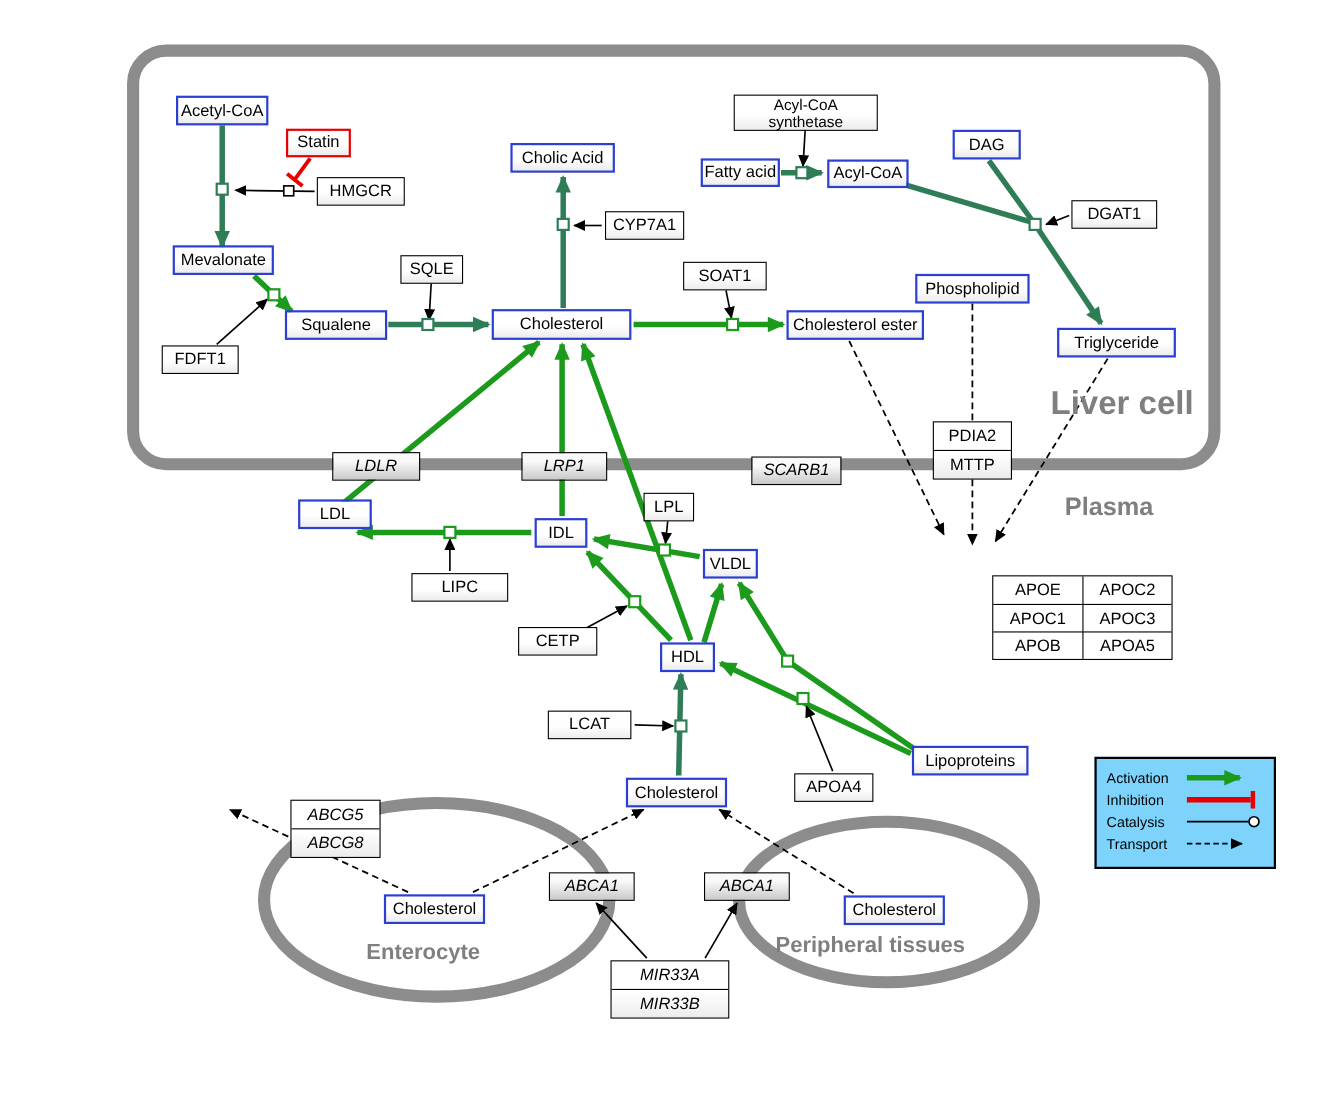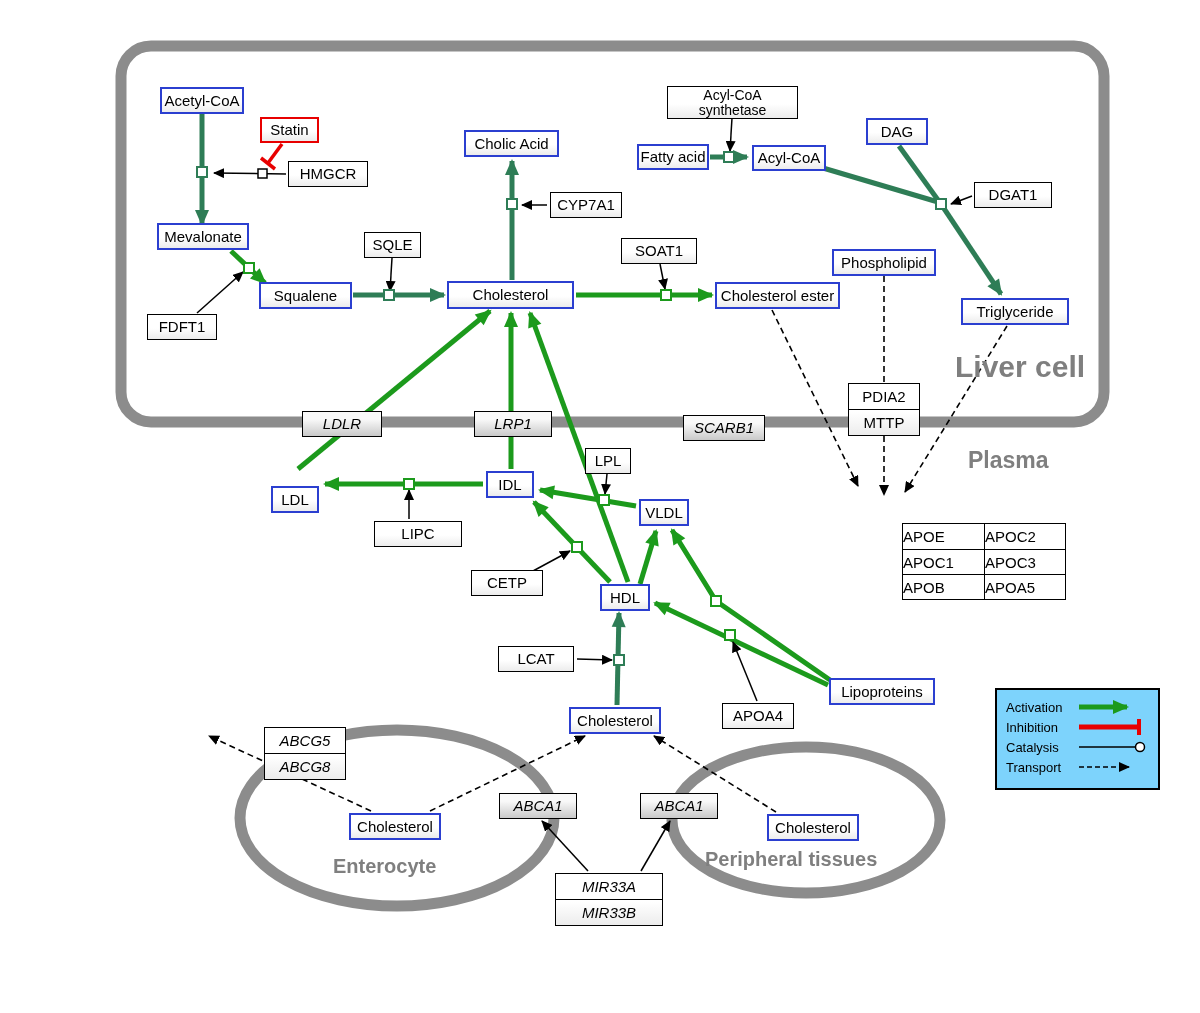--- a/index.html
+++ b/index.html
@@ -12,21 +12,21 @@
   .metab{border:2px solid #2B3FD0;}
   .enz{border:1.5px solid #000;}
   .statin{border:2.5px solid #E80000;}
   .memb{background:linear-gradient(180deg,#f9f9f9 30%,#c9c9c9 100%);font-style:italic;}
   .small{font-size:14px;}
   .stack{position:absolute;box-sizing:border-box;border:1.5px solid #000;text-align:center;font-size:15px;
          background:linear-gradient(180deg,#ffffff 55%,#ececec 100%);color:#000;}
   .stack .row{height:25px;line-height:25px;border-top:1px solid #000;}
   .stack .row:first-child{border-top:0;}
   .apo{position:absolute;box-sizing:border-box;border:1.5px solid #000;display:grid;
-       grid-template-columns:81px 81px;background:#fff;font-size:15px;}
+       grid-template-columns:81px 81px;background:#fff;text-align:center;font-size:15px;}
   .apo .cell{box-sizing:border-box;height:25px;line-height:25px;border-top:1px solid #000;border-left:1px solid #000;}
   .apo .cell:nth-child(-n+2){border-top:0;}
   .apo .cell:nth-child(odd){border-left:0;}
   .region{position:absolute;font-weight:bold;color:#7F7F7F;}
   .legend{position:absolute;left:995px;top:688px;width:165px;height:102px;border:2px solid #000;background:#7dd3fc;
           box-sizing:border-box;padding:7px 9px;display:flex;flex-direction:column;}
   .lrow{display:flex;align-items:center;justify-content:space-between;font-size:13px;height:20px;color:#000;}
 </style>
 </head>
 <body>
@@ -134,21 +134,21 @@
   <div class="node metab" style="left:157px;top:223px;width:92px;height:27px">Mevalonate</div>
   <div class="node metab" style="left:259px;top:282px;width:93px;height:27px">Squalene</div>
   <div class="node metab" style="left:447px;top:281px;width:127px;height:28px">Cholesterol</div>
   <div class="node metab" style="left:464px;top:130px;width:95px;height:27px">Cholic Acid</div>
   <div class="node metab" style="left:715px;top:282px;width:125px;height:27px">Cholesterol ester</div>
   <div class="node metab" style="left:637px;top:144px;width:72px;height:26px">Fatty acid</div>
   <div class="node metab" style="left:752px;top:145px;width:74px;height:26px">Acyl-CoA</div>
   <div class="node metab" style="left:866px;top:118px;width:62px;height:27px">DAG</div>
   <div class="node metab" style="left:832px;top:249px;width:104px;height:27px">Phospholipid</div>
   <div class="node metab" style="left:961px;top:298px;width:108px;height:27px">Triglyceride</div>
-  <div class="node metab" style="left:271px;top:486px;width:48px;height:27px">LDL</div>
+  <div class="node metab" style="left:271px;top:454px;width:67px;height:27px">LDL</div>
   <div class="node metab" style="left:486px;top:471px;width:48px;height:27px">IDL</div>
   <div class="node metab" style="left:639px;top:499px;width:50px;height:27px">VLDL</div>
   <div class="node metab" style="left:600px;top:584px;width:50px;height:27px">HDL</div>
   <div class="node metab" style="left:829px;top:678px;width:106px;height:27px">Lipoproteins</div>
   <div class="node metab" style="left:569px;top:707px;width:92px;height:27px">Cholesterol</div>
   <div class="node metab" style="left:349px;top:813px;width:92px;height:27px">Cholesterol</div>
   <div class="node metab" style="left:767px;top:814px;width:92px;height:27px">Cholesterol</div>
 
   <div class="node statin" style="left:260px;top:117px;width:59px;height:26px">Statin</div>
 

